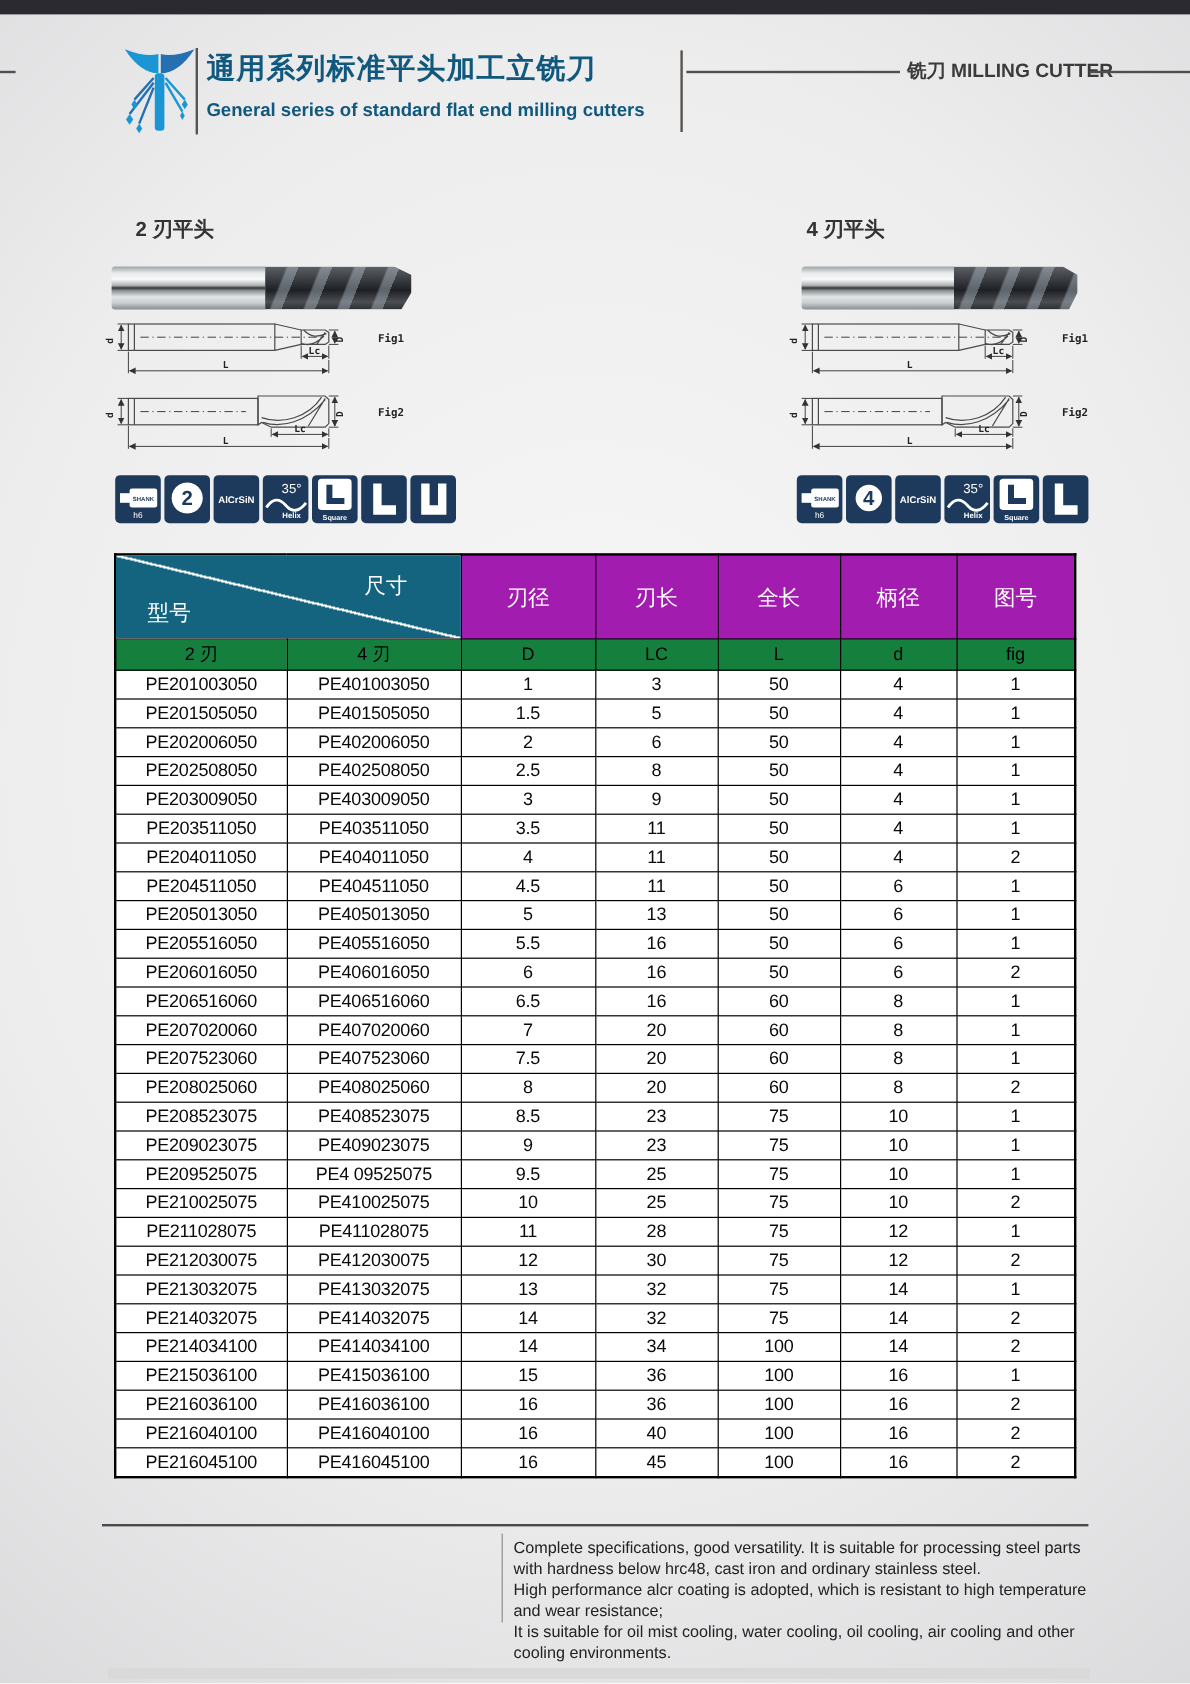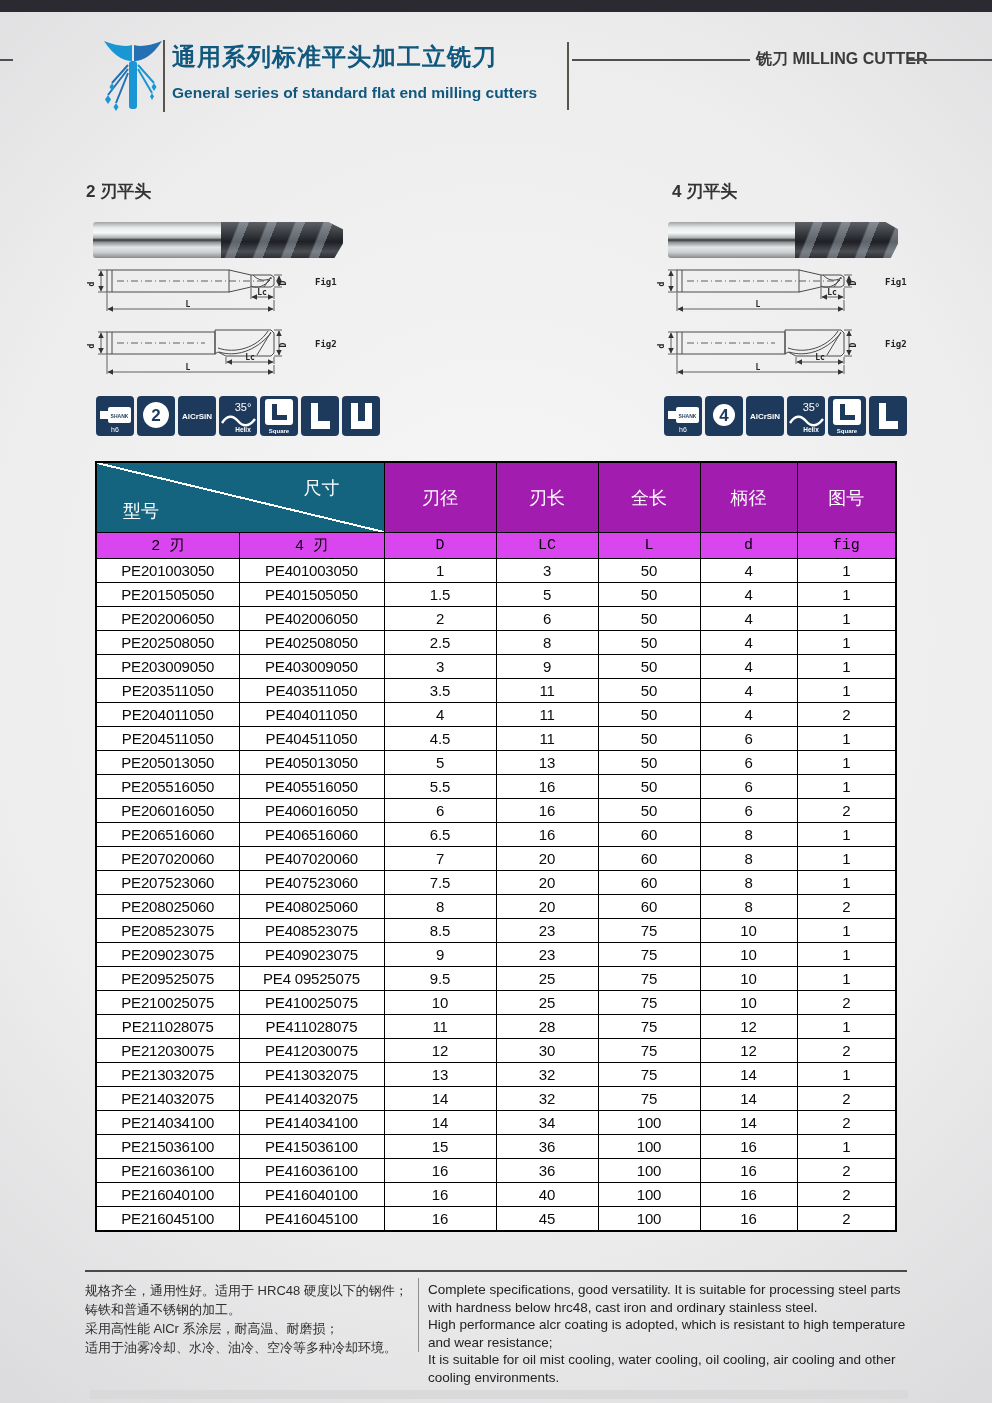--- a/index.html
+++ b/index.html
@@ -20,21 +20,21 @@
   .title-zh{left:172px;top:41px;font-size:24px;font-weight:bold;color:#11587e;letter-spacing:1px;white-space:nowrap;}
   .title-en{left:172px;top:84px;font-size:15.5px;font-weight:bold;color:#11587e;white-space:nowrap;}
   .hdr-line{height:2px;background:#4f4f4f;top:59px;}
   .line-left-edge{left:0;width:13px;}
   .line-mid{left:572px;width:178px;}
   .line-right{left:908px;width:84px;}
   .corner-label{left:756px;top:49px;font-size:16px;font-weight:800;color:#3b3b3b;white-space:nowrap;}
 
   
   .sec-heading{font-size:17px;font-weight:bold;color:#333;}
-  .h2f{left:86px;top:180px;}
+  .h2f{left:113px;top:180px;}
   .h4f{left:672px;top:180px;}
 
   
   .photo{display:flex;height:36px;border-radius:3px 0 0 3px;overflow:visible;}
   .photo-2f{left:93px;top:222px;width:250px;}
   .photo-4f{left:668px;top:222px;width:230px;}
   .shank-part{height:100%;border-radius:3px 0 0 3px;
     background:linear-gradient(180deg,#9fa3a5 0%,#e9ebec 16%,#f8f9f9 30%,#aeb2b4 44%,#33363a 50%,#8c9092 56%,#e2e4e5 70%,#cdd0d2 84%,#878b8d 100%);}
   .photo-2f .shank-part{width:51%;}
   .photo-4f .shank-part{width:55%;}
@@ -73,21 +73,21 @@
   .spec-table col:nth-child(5){width:102px;}
   .spec-table col:nth-child(6){width:97px;}
   .spec-table col:nth-child(7){width:99px;}
   .spec-table th,.spec-table td{border:1px solid #000;padding:0;text-align:center;}
   .hdr-row th{background:#a21caf;color:#fff;font-size:18px;font-weight:normal;height:69px;}
   .diag-cell{position:relative;background:
       linear-gradient(to right top, rgba(0,0,0,0) calc(50% - 1px), #fff calc(50% - 1px) calc(50% + 1px), rgba(0,0,0,0) calc(50% + 1px)),
       #15647f !important;}
   .diag-bl{position:absolute;left:26px;bottom:9px;}
   .diag-tr{position:absolute;right:44px;top:13px;}
-  .sub-row th{background:#d946ef;color:#000;font-size:15px;font-weight:normal;height:25px;font-family:Liberation Mono, monospace;text-align:center;}
+  .sub-row th{background:#15803d;color:#000;font-size:15px;font-weight:normal;height:25px;font-family:Liberation Sans, sans-serif;text-align:center;}
   .spec-table td{height:23px;font-size:15px;color:#0a0a0a;letter-spacing:-0.2px;}
 
   
   .foot-rule{left:85px;top:1270px;width:822px;height:2px;background:#4a4a4a;}
   .foot-zh{left:85px;top:1281px;width:330px;font-size:13px;color:#2e2e2e;line-height:19px;}
   .foot-divider{left:418px;top:1278px;width:1px;height:74px;background:#8f8f8f;}
   .foot-en{left:428px;top:1281px;width:478px;font-size:13.5px;color:#222;line-height:17.5px;}
 </style>
 </head>
 <body>
@@ -604,26 +604,20 @@
           <td>16</td>
           <td>45</td>
           <td>100</td>
           <td>16</td>
           <td>2</td>
         </tr>
       </tbody>
   </table>
 
   <div class="abs foot-rule"></div>
-  <div class="abs foot-zh">
-    <div>规格齐全，通用性好。适用于 HRC48 硬度以下的钢件；</div>
-    <div>铸铁和普通不锈钢的加工。</div>
-    <div>采用高性能 AlCr 系涂层，耐高温、耐磨损；</div>
-    <div>适用于油雾冷却、水冷、油冷、空冷等多种冷却环境。</div>
-  </div>
   <div class="abs foot-divider"></div>
   <div class="abs foot-en">
     <div>Complete specifications, good versatility. It is suitable for processing steel parts</div>
     <div> with hardness below hrc48, cast iron and ordinary stainless steel.</div>
     <div>High performance alcr coating is adopted, which is resistant to high temperature</div>
     <div>and wear resistance;</div>
     <div>It is suitable for oil mist cooling, water cooling, oil cooling, air cooling and other</div>
     <div>cooling environments.</div>
   </div>
 

